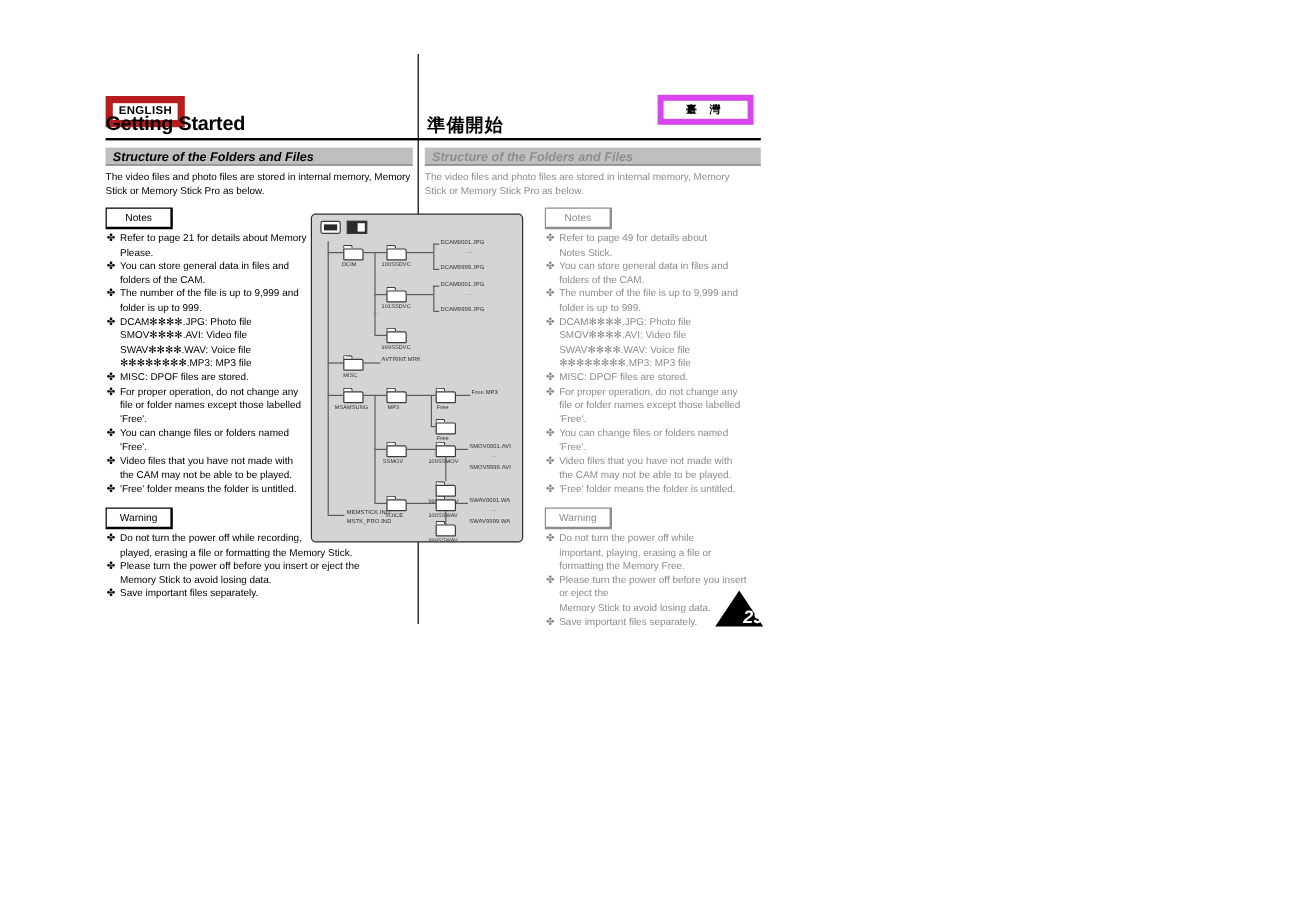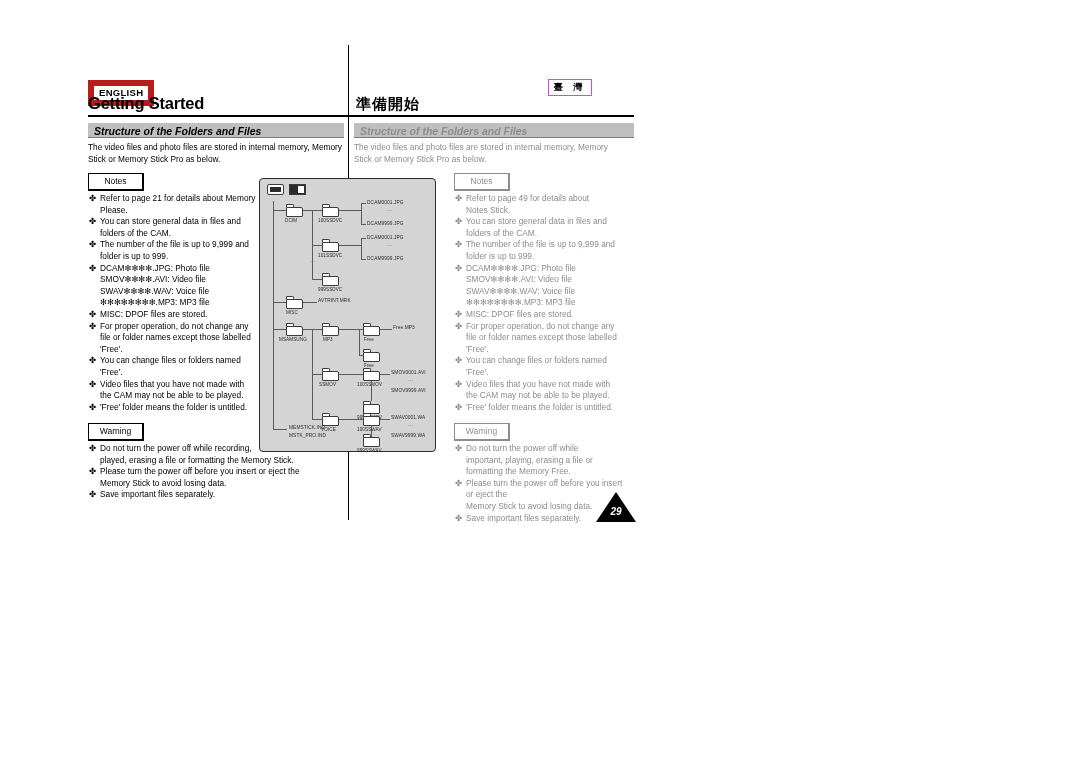--- a/index.html
+++ b/index.html
@@ -32,22 +32,22 @@
     padding: 1px 5px 2px 5px;
     font-size: 9.5px;
     font-weight: bold;
     letter-spacing: .3px;
     line-height: 11px;
     color: #000;
   }
   .region-badge {
     position: absolute;
     left: 548px; top: 79px;
-    width: 44px;
-    border: 1px solid #d946ef;
+    width: 80px;
+    border: 5px solid #d946ef;
     text-align: center;
     font-size: 9px;
     font-weight: bold;
     padding: 2px 0 3px 0;
     letter-spacing: 4px;
     line-height: 10px;
     color: #000;
   }
   .title-en {
     position: absolute;
@@ -156,23 +156,23 @@
     left: 0; top: 0;
     width: 0; height: 0;
     border-left: 20px solid transparent;
     border-right: 20px solid transparent;
     border-bottom: 30px solid #000;
   }
   .pagenum .num {
     position: absolute;
     left: 0; top: 14px;
     width: 40px;
-    text-align: center;
+    text-align: right;
     color: #fff;
-    font-size: 10px;
+    font-size: 15px;
     font-weight: bold;
     font-style: italic;
   }
 
   
   .diagram {
     position: absolute;
     left: 259px; top: 178px;
     width: 177px; height: 274px;
     background: #d4d4d4;

